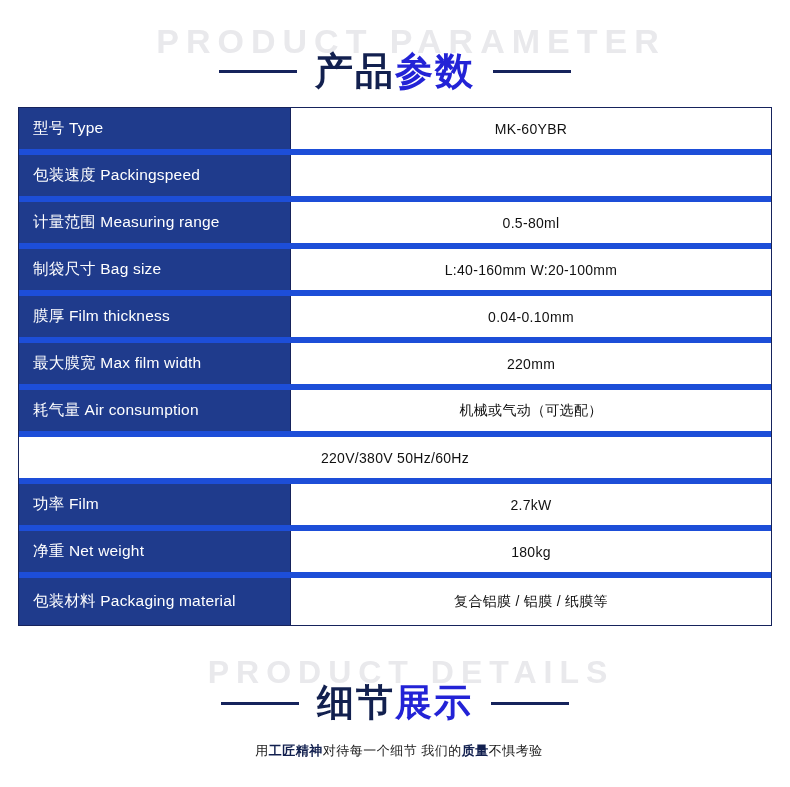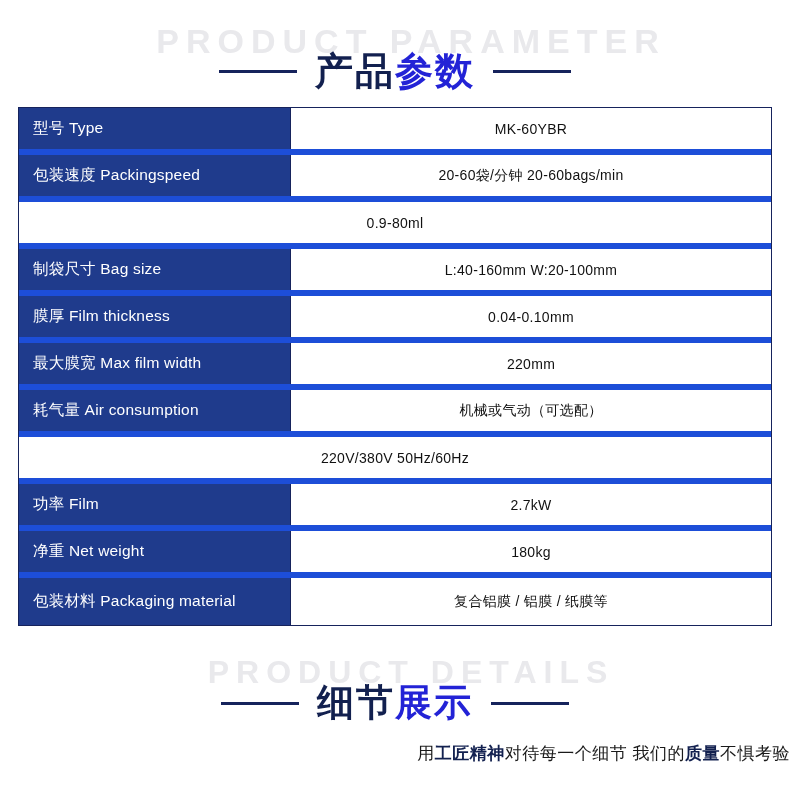--- a/index.html
+++ b/index.html
@@ -115,22 +115,22 @@
     letter-spacing: 7px;
   }
   .details .head-row {
     padding-top: 28px;
   }
   .details .head-title {
     font-size: 37px;
   }
   .tagline {
     margin-top: 14px;
-    text-align: right;
-    font-size: 17px;
+    text-align: center;
+    font-size: 13px;
     color: #1a1a1a;
     letter-spacing: 0.5px;
     padding-left: 8px;
   }
   .tagline b {
     color: #12204f;
     font-weight: bold;
   }
 
   
@@ -165,25 +165,25 @@
 
   <div class="table">
 
     <div class="row">
       <div class="cell-label">型号 Type</div>
       <div class="cell-value">MK-60YBR</div>
     </div>
 
     <div class="row">
       <div class="cell-label">包装速度 Packingspeed</div>
-      <div class="cell-value">20-60袋/分钟 20-60bags/min</div>
-    </div>
-
-    <div class="row">
-      <div class="cell-value">0.9-80ml</div>
+    </div>
+
+    <div class="row">
+      <div class="cell-label">计量范围 Measuring range</div>
+      <div class="cell-value">0.5-80ml</div>
     </div>
 
     <div class="row">
       <div class="cell-label">制袋尺寸 Bag size</div>
       <div class="cell-value">L:40-160mm W:20-100mm</div>
     </div>
 
     <div class="row">
       <div class="cell-label">膜厚 Film thickness</div>
       <div class="cell-value">0.04-0.10mm</div>

